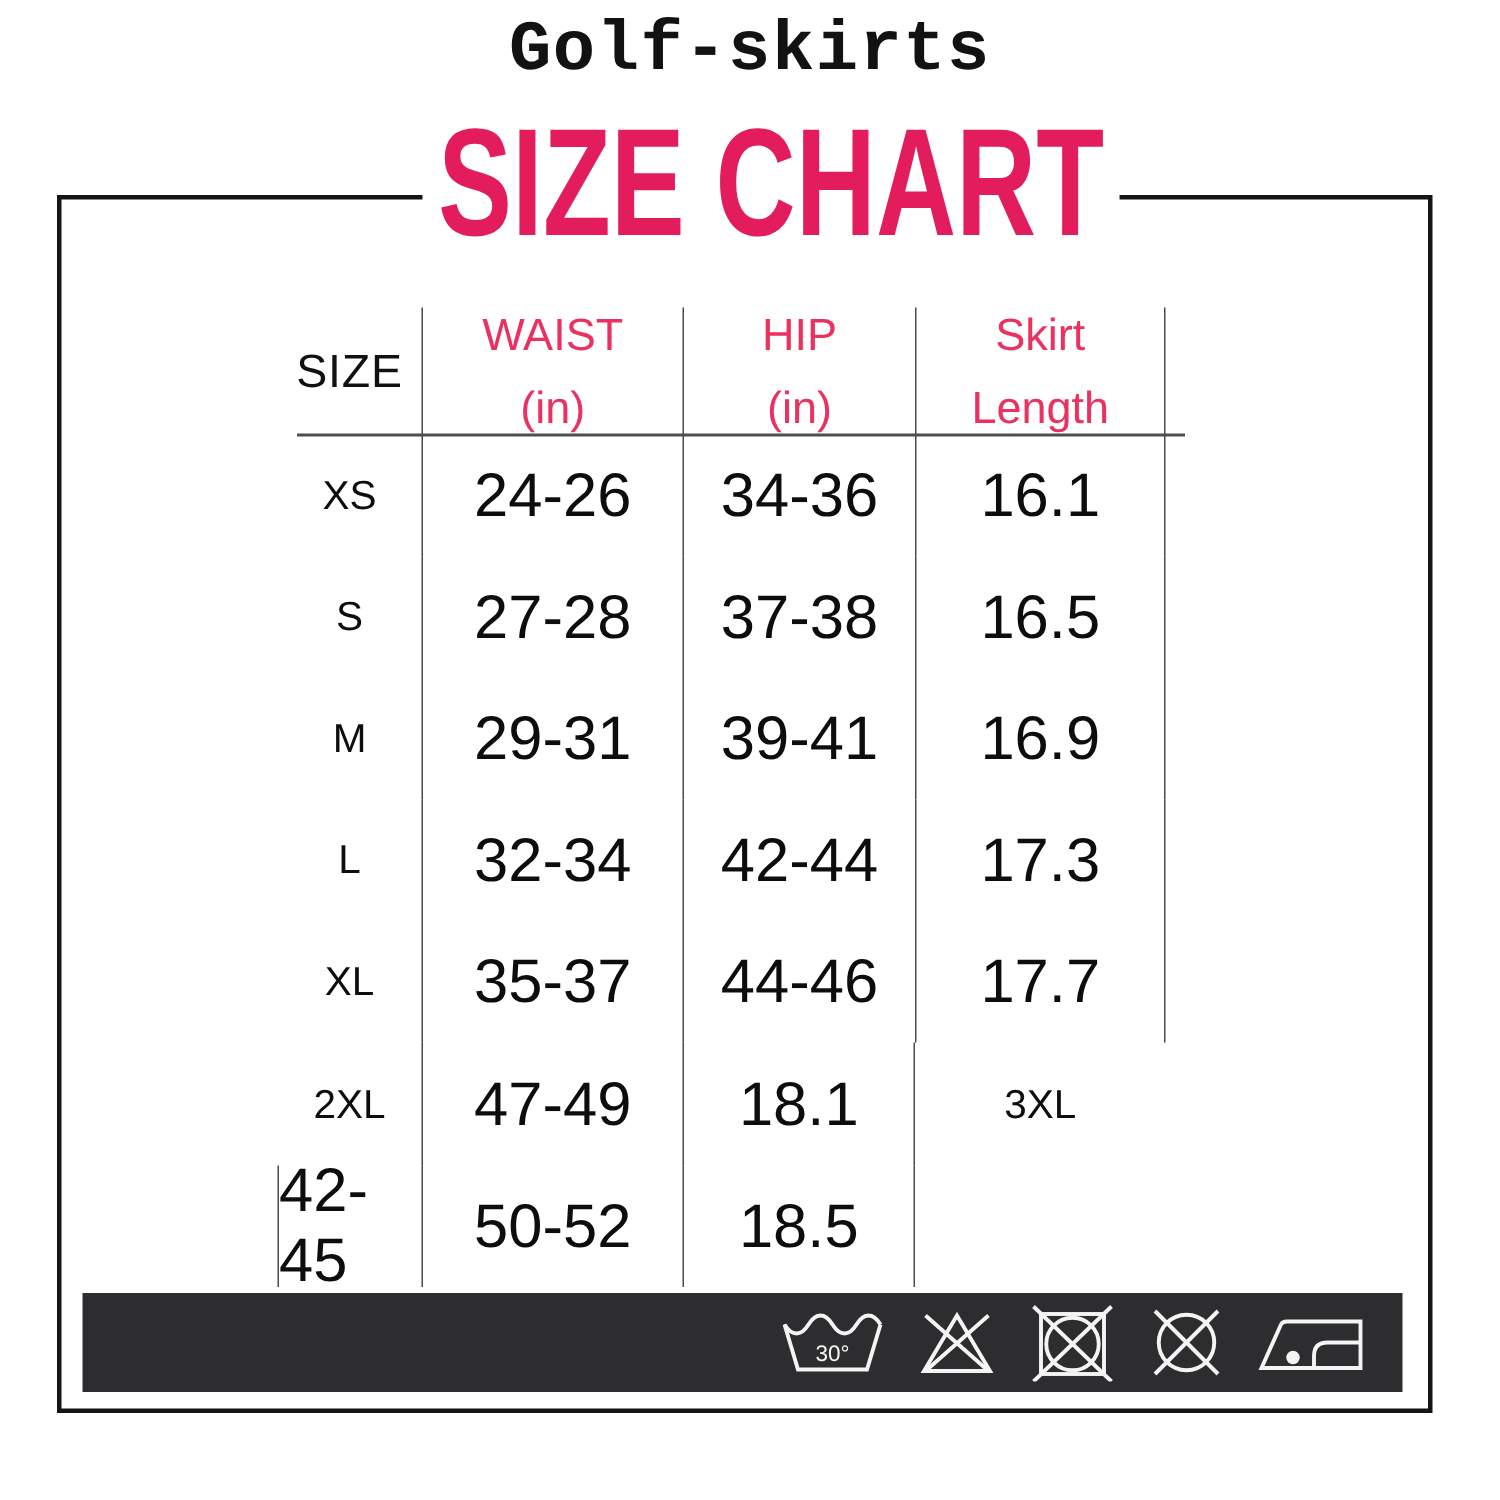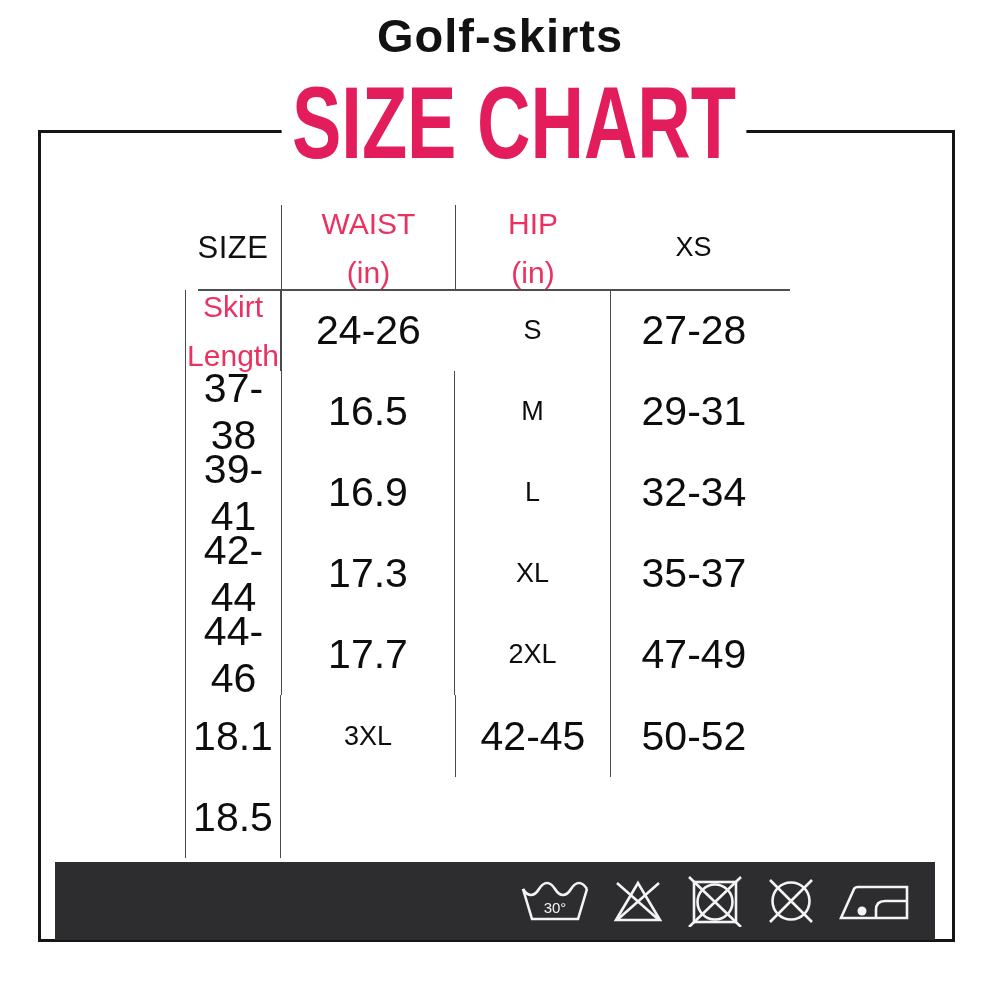--- a/index.html
+++ b/index.html
@@ -16,21 +16,21 @@
     overflow: hidden;
   }
 
   
   .brand {
     position: absolute;
     top: 8px;
     left: 0;
     width: 100%;
     text-align: center;
-    font-family: Liberation Sans, sans-serif;
+    font-family: Liberation Mono, monospace;
     font-weight: 700;
     font-size: 47px;
     letter-spacing: 1px;
     color: #121212;
   }
 
   
   .frame {
     position: absolute;
     left: 38px;
@@ -102,39 +102,38 @@
     line-height: 31px;
     gap: 18px;
   }
   .size-label {
     font-size: 27px;
     color: #0d0d0d;
   }
   .value {
     font-size: 41px;
     color: #0d0d0d;
-    text-align: center;
   }
   .header-underline {
     position: absolute;
     left: 198px;
     top: 289px;
     width: 592px;
     height: 2px;
     background: #4f4f4f;
     z-index: 1;
   }
 
   
   .care-bar {
     position: absolute;
     left: 55px;
     top: 862px;
     width: 880px;
-    height: 78px;
+    height: 66px;
     background: #2d2d2f;
     display: flex;
     align-items: center;
     justify-content: flex-end;
     gap: 15px;
     padding-right: 23px;
     box-sizing: border-box;
     z-index: 1;
   }
   .care-bar svg { display: block; }
@@ -163,29 +162,31 @@
         <span>WAIST</span>
         <span>(in)</span>
       </div>
     </div>
     <div class="cell hdr-pink b1">
       <div class="hlines">
         <span>HIP</span>
         <span>(in)</span>
       </div>
     </div>
-    <div class="cell size-label">XS</div>
-
-  <div class="cell hdr-pink b1 b2">
+    <div class="cell hdr-pink b1 b2">
       <div class="hlines">
         <span>Skirt</span>
         <span>Length</span>
       </div>
     </div>
+
+  <div class="cell size-label">XS</div>
       <div class="cell value b1">24-26</div>
+      <div class="cell value b1">34-36</div>
+      <div class="cell value b1 b2">16.1</div>
       <div class="cell size-label">S</div>
       <div class="cell value b1">27-28</div>
       <div class="cell value b1">37-38</div>
       <div class="cell value b1 b2">16.5</div>
       <div class="cell size-label">M</div>
       <div class="cell value b1">29-31</div>
       <div class="cell value b1">39-41</div>
       <div class="cell value b1 b2">16.9</div>
       <div class="cell size-label">L</div>
       <div class="cell value b1">32-34</div>

